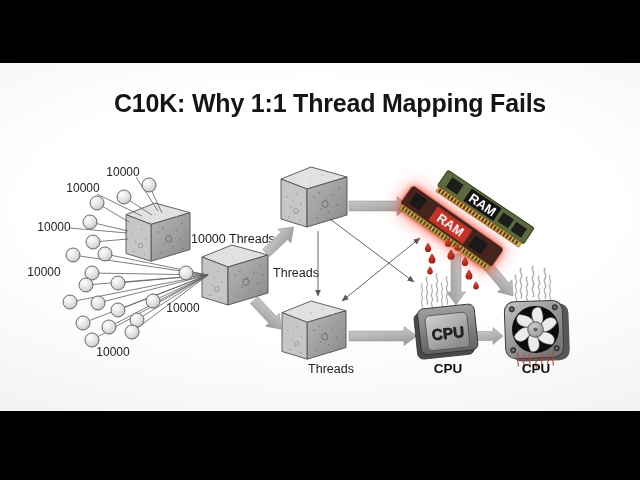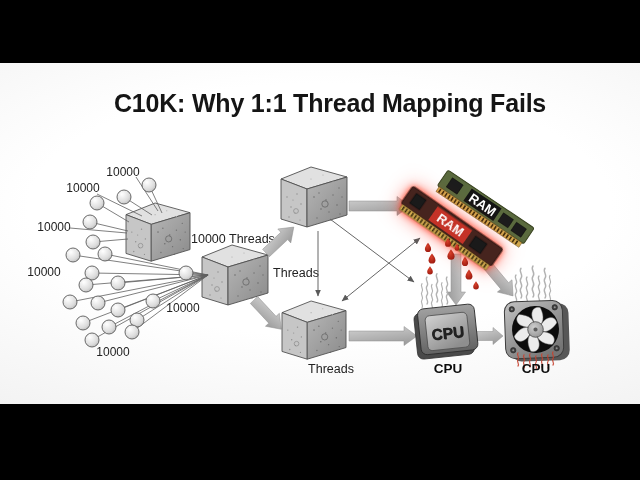--- a/index.html
+++ b/index.html
@@ -1,16 +1,16 @@
 <!DOCTYPE html>
 <html><head>
 <meta charset="utf-8">
 <style>
   html,body{margin:0;padding:0;background:#000;}
-  .frame{position:relative;width:640px;height:404px;background:#000;overflow:hidden;
+  .frame{position:relative;width:640px;height:480px;background:#000;overflow:hidden;
          font-family:"Liberation Sans",sans-serif;}
   .bar{position:absolute;left:0;width:640px;background:#000;}
   .bar.top{top:0;height:63px;}
   .bar.bottom{top:411px;height:69px;}
   .content{position:absolute;left:0;top:63px;width:640px;height:348px;
            background:radial-gradient(120% 95% at 50% 42%, #ffffff 38%, #f3f3f3 72%, #e2e2e2 100%);}
   .slide-title{position:absolute;left:0;top:26px;width:640px;margin:0;text-align:center;
                transform:translateX(10px);font-size:25px;font-weight:bold;color:#151515;letter-spacing:-0.2px;}
   svg{position:absolute;left:0;top:0;}
   svg text{font-family:"Liberation Sans",sans-serif;fill:#222;}

